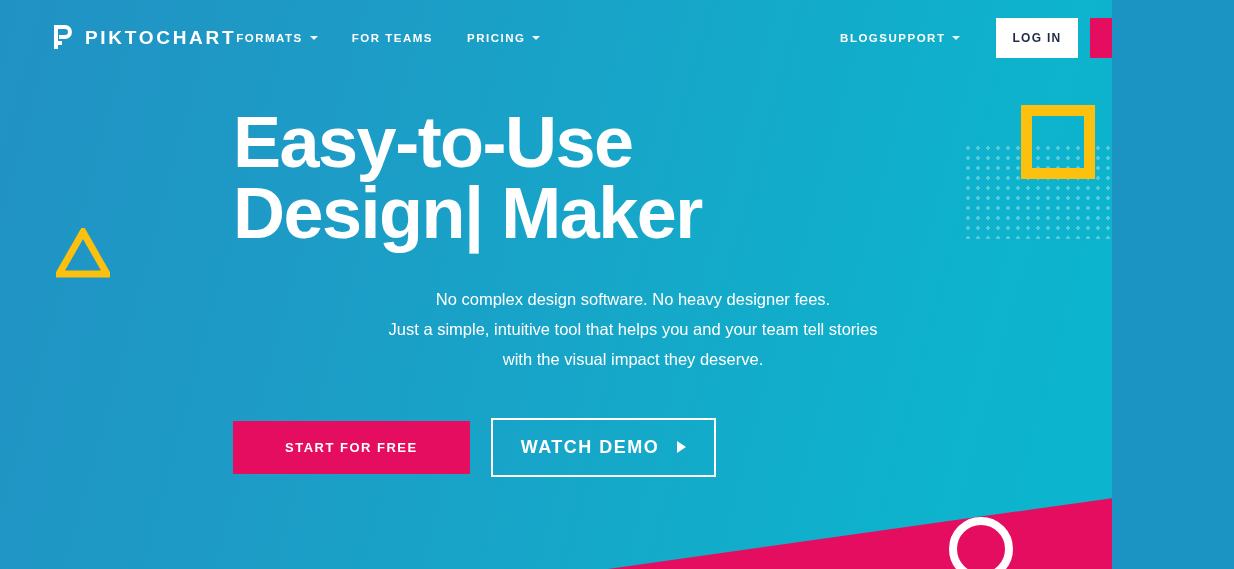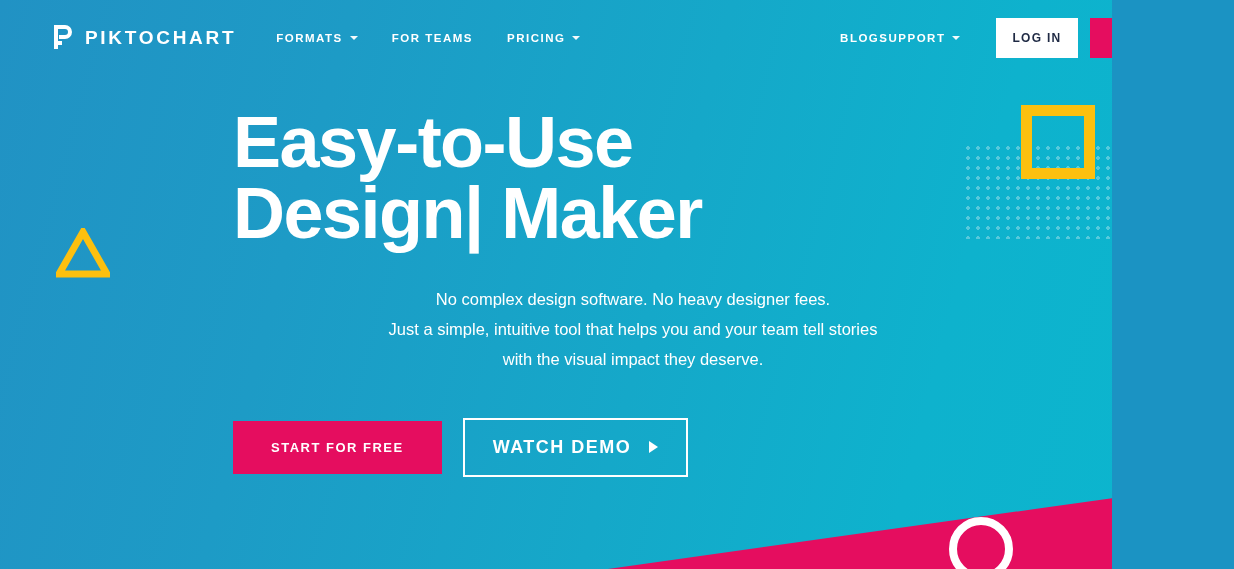--- a/index.html
+++ b/index.html
@@ -65,21 +65,21 @@
   .brand{
     display:flex; align-items:center; gap:11px;
     text-decoration:none; cursor:pointer;
   }
   .brand-mark{ width:22px; height:28px; display:block; }
   .brand-text{
     color:#fff; font-size:19px; font-weight:bold;
     letter-spacing:2.7px;
   }
 
-  .nav-left{ display:flex; align-items:center; gap:34px; margin-left:40px; }
+  .nav-left{ display:flex; align-items:center; gap:34px; }
   .nav-right{ display:flex; align-items:center; margin-left:auto; }
 
   .nav-link{
     color:#ffffff; font-size:11.5px; font-weight:bold;
     letter-spacing:1.5px; text-decoration:none;
     display:flex; align-items:center; gap:7px;
     cursor:pointer; white-space:nowrap;
   }
   .caret{
     width:0;height:0;
@@ -129,21 +129,21 @@
     white-space:pre-line;
     text-align:center;
   }
   .hero-ctas{
     margin-top:44px;
     display:flex; align-items:center; gap:21px;
   }
   .btn-primary{
     background:#e50d5f; color:#ffffff;
     font-size:13px; font-weight:bold; letter-spacing:1.5px;
-    padding:19px 38px; border:none; cursor:pointer;
+    padding:19px 52px; border:none; cursor:pointer;
     white-space:nowrap;
   }
   .btn-ghost{
     background:transparent; color:#ffffff;
     font-size:18px; font-weight:bold; letter-spacing:1.5px;
     padding:17px 28px; border:2px solid #ffffff; cursor:pointer;
     display:flex; align-items:center; gap:18px;
     white-space:nowrap;
   }
   .play-tri{

